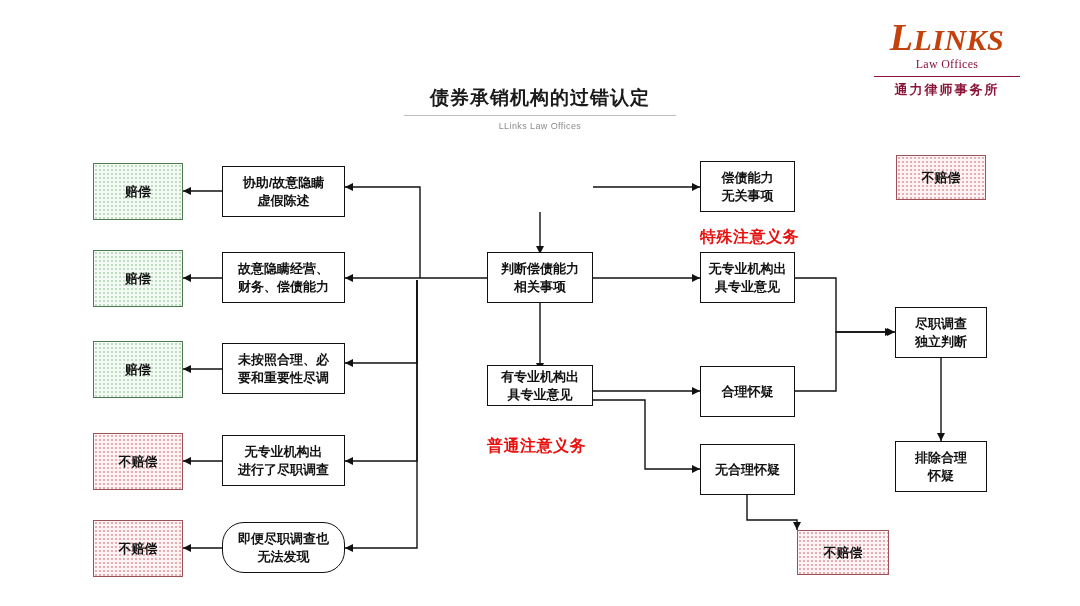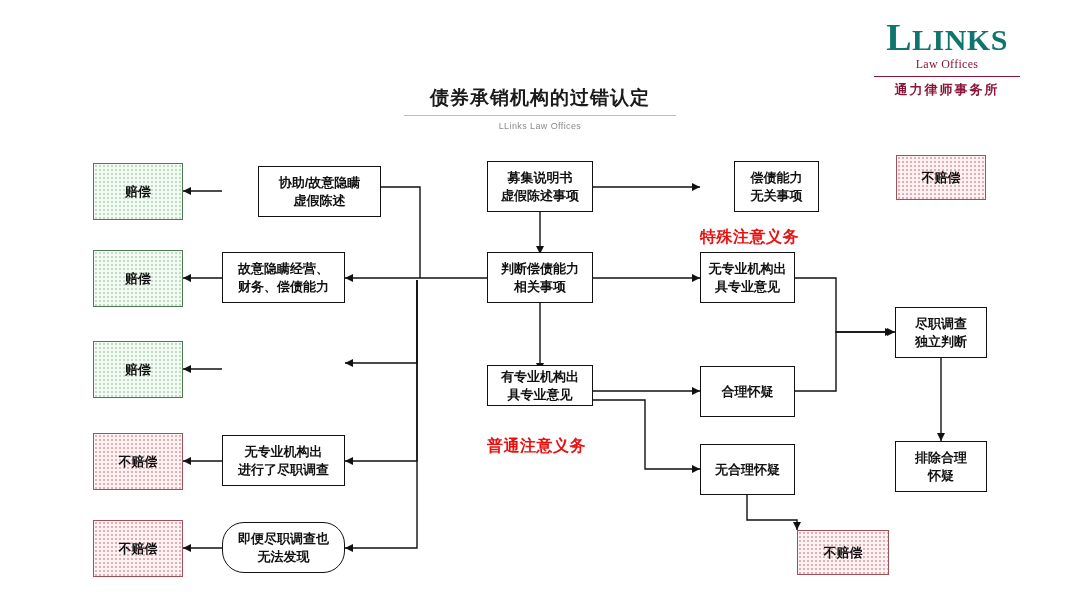--- a/index.html
+++ b/index.html
@@ -23,21 +23,22 @@
     width: 150px;
     text-align: center;
     color: #8a1538;
   }
   .logo-main {
     font-family: "Liberation Serif", serif;
     font-size: 30px;
     font-weight: bold;
     letter-spacing: 0.5px;
     line-height: 1;
-    color: #0f766e;
+    color: #c2410c;
+    font-style: italic;
   }
   .logo-main .big {
     font-size: 38px;
   }
   .logo-sub {
     font-family: "Liberation Serif", serif;
     font-size: 12px;
     color: #8a1538;
     letter-spacing: 0.3px;
     margin-top: 1px;
@@ -191,65 +192,65 @@
       <path d="M420,278 L487,278"></path>
     </g>
   </svg>
 
   <div class="box green" style="left:93px; top:163px; width:90px; height:57px;">赔偿</div>
   <div class="box green" style="left:93px; top:250px; width:90px; height:57px;">赔偿</div>
   <div class="box green" style="left:93px; top:341px; width:90px; height:57px;">赔偿</div>
   <div class="box red" style="left:93px; top:433px; width:90px; height:57px;">不赔偿</div>
   <div class="box red" style="left:93px; top:520px; width:90px; height:57px;">不赔偿</div>
 
-  <div class="box" style="left:222px; top:166px; width:123px; height:51px;margin-left:36px;">
+  <div class="box" style="left:222px; top:166px; width:123px; height:51px;">
     <span>
       <span>协助/故意隐瞒</span><br>
       <span>虚假陈述</span>
     </span>
   </div>
   <div class="box" style="left:222px; top:252px; width:123px; height:51px;">
     <span>
       <span>故意隐瞒经营、</span><br>
       <span>财务、偿债能力</span>
     </span>
   </div>
+  <div class="box" style="left:222px; top:343px; width:123px; height:51px;">
+    <span>
+      <span>未按照合理、必</span><br>
+      <span>要和重要性尽调</span>
+    </span>
+  </div>
   <div class="box" style="left:222px; top:435px; width:123px; height:51px;">
     <span>
       <span>无专业机构出</span><br>
       <span>进行了尽职调查</span>
     </span>
   </div>
   <div class="box" style="left:222px; top:522px; width:123px; height:51px;border-radius:22px;">
     <span>
       <span>即便尽职调查也</span><br>
       <span>无法发现</span>
     </span>
   </div>
 
-  <div class="box" style="left:487px; top:161px; width:106px; height:51px;">
-    <span>
-      <span>募集说明书</span><br>
-      <span>虚假陈述事项</span>
-    </span>
-  </div>
   <div class="box" style="left:487px; top:252px; width:106px; height:51px;">
     <span>
       <span>判断偿债能力</span><br>
       <span>相关事项</span>
     </span>
   </div>
   <div class="box" style="left:487px; top:365px; width:106px; height:41px;">
     <span>
       <span>有专业机构出</span><br>
       <span>具专业意见</span>
     </span>
   </div>
 
-  <div class="box" style="left:700px; top:161px; width:85px; height:51px;margin-left:34px;">
+  <div class="box" style="left:700px; top:161px; width:95px; height:51px;">
     <span>
       <span>偿债能力</span><br>
       <span>无关事项</span>
     </span>
   </div>
   <div class="box" style="left:700px; top:252px; width:95px; height:51px;text-align:center;">
     <span>
       <span>无专业机构出</span><br>
       <span>具专业意见</span>
     </span>

